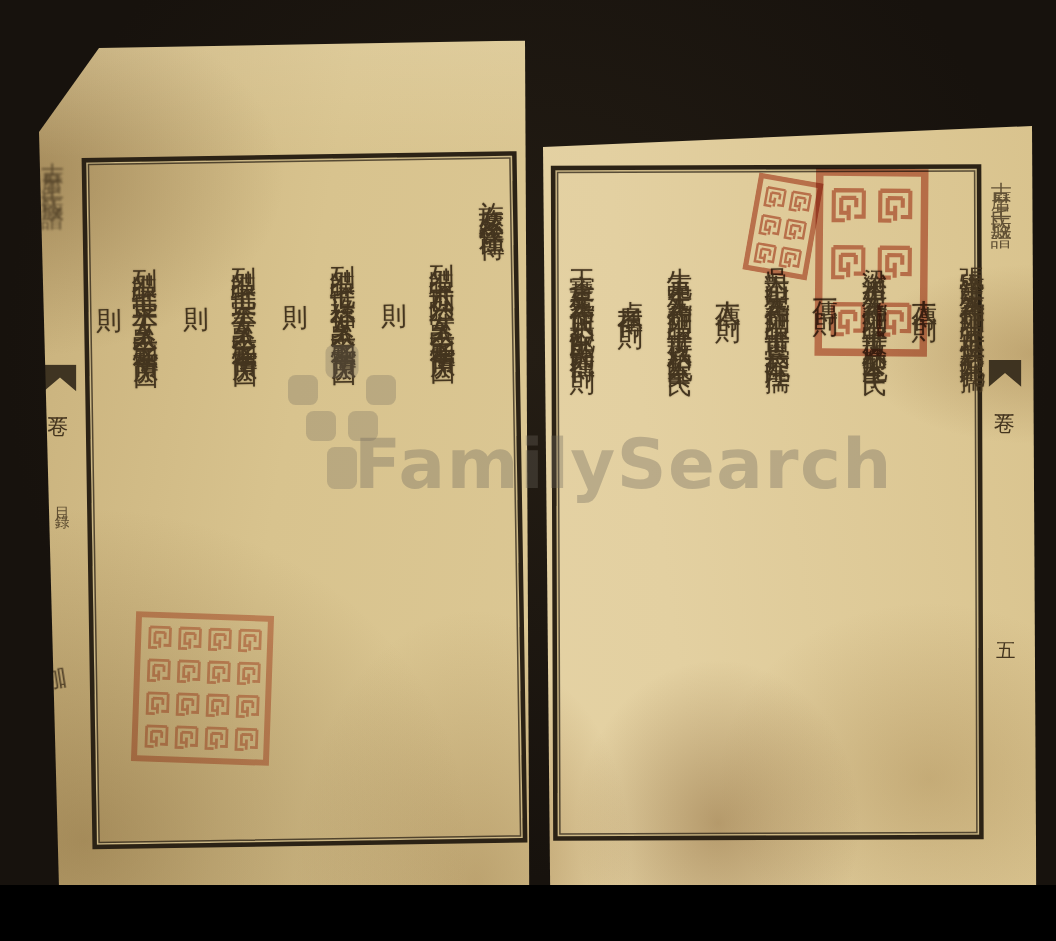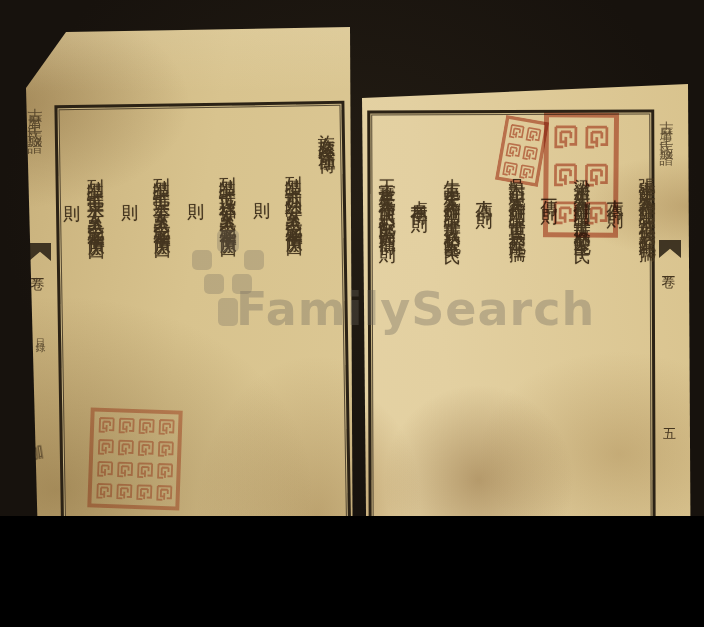--- a/index.html
+++ b/index.html
@@ -1,18 +1,18 @@
 <!DOCTYPE html>
 <html style="--background: #17120d; --paper: #d8c38e; --paper-right: #e3d0a1; --ink: #44351f; --frame: #2b2215; --seal: #cf7f6d; --seal-light: #e2a493; --watermark: #6c665c;"><head>
 <meta charset="utf-8">
 <style>
   * { margin:0; padding:0; box-sizing:border-box; }
   html,body { background:#000; }
   .stage {
-    position:relative; width:704px; height:516px; overflow:hidden;
+    position:relative; width:704px; height:590px; overflow:hidden;
     background:
       radial-gradient(ellipse at 50% 40%, #241d14 0%, var(--background) 70%);
     font-family:"DejaVu Sans", sans-serif;
   }
   .leaf { position:absolute; inset:0; }
   .leaf-left {
     clip-path: polygon(26px 88px, 66px 32px, 350px 27px, 353px 610px, 40px 617px);
     background:
       linear-gradient(to right, transparent 96%, rgba(50,35,15,.5)),
       linear-gradient(to bottom, rgba(255,248,225,.18), transparent 18%),

